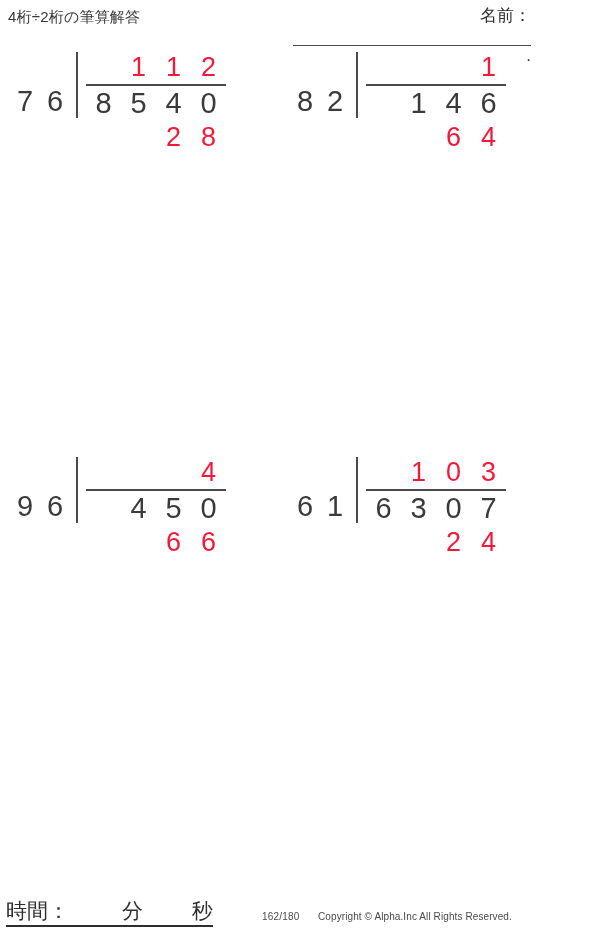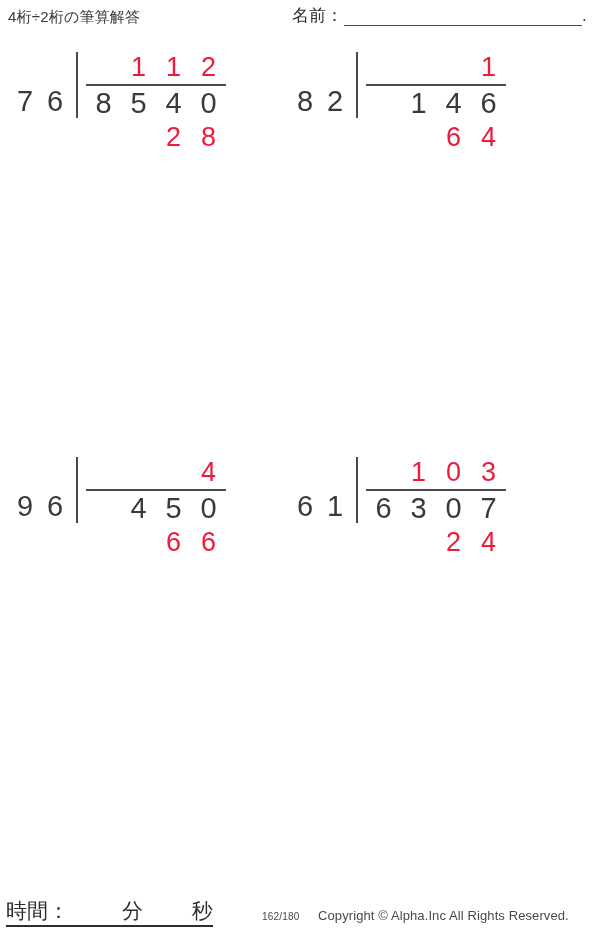--- a/index.html
+++ b/index.html
@@ -34,20 +34,21 @@
     color: #3a3a3a;
     white-space: nowrap;
   }
   #name-field {
     position: absolute;
     left: 292px;
     top: 6px;
     display: flex;
     align-items: flex-end;
     white-space: nowrap;
+    flex-direction: column;
   }
   #name-label {
     font-size: 17px;
     color: #2e2e2e;
     line-height: 20px;
   }
   #name-blank {
     display: inline-block;
     width: 238px;
     height: 19px;
@@ -186,21 +187,21 @@
     left: 262px;
     top: 12px;
     white-space: nowrap;
     color: #4a4a4a;
   }
   #page-number {
     font-size: 10px;
     letter-spacing: 0.2px;
   }
   #copyright {
-    font-size: 13px;
+    font-size: 10px;
     margin-left: 14px;
     letter-spacing: 0.1px;
   }
 </style>
 </head>
 <body>
 
 <div id="header">
   <div id="worksheet-title">4桁÷2桁の筆算解答</div>
 

